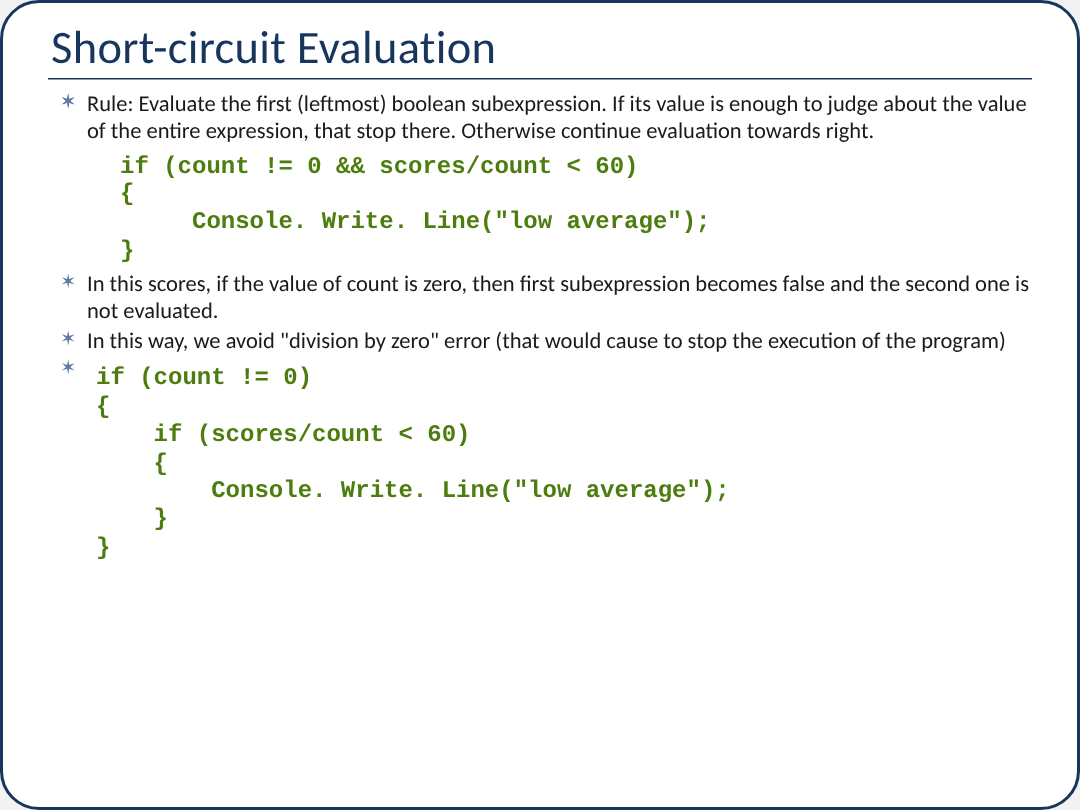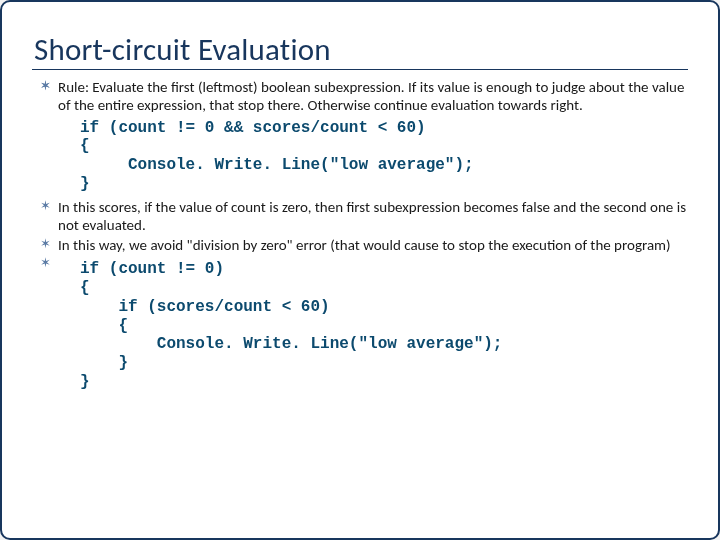--- a/index.html
+++ b/index.html
@@ -1,22 +1,22 @@
 <!DOCTYPE html>
 <html><head>
 <meta charset="utf-8">
 <style>
   * { box-sizing: border-box; margin: 0; padding: 0; }
   html, body { width: 720px; height: 540px; background: #f2f2f2; font-family: Calibri, "Segoe UI", Arial, sans-serif; overflow: hidden; }
   .slide {
     width: 720px; height: 540px;
     background: #ffffff;
     border: 2px solid #18365d;
-    border-radius: 10px;
-    padding: 28px 30px 18px 30px;
+    border-radius: 26px;
+    padding: 11px 30px 18px 30px;
     position: relative;
   }
   .title {
     font-size: 31px;
     color: #18365d;
     font-weight: 400;
     letter-spacing: 0.2px;
     padding: 0 2px 1px 2px;
     border-bottom: 1px solid #18365d;
     margin-bottom: 8px;
@@ -42,25 +42,25 @@
     line-height: 12px;
     user-select: none;
   }
   .rule-u { }
   pre.code {
     font-family: "Courier New", Courier, monospace;
     font-weight: bold;
     font-size: 16px;
     line-height: 1.18;
     white-space: pre;
-    color: #0c4a6e;
+    color: #4d7c0f;
     margin: 4px 0 4px 48px;
   }
   pre.code.block2 {
-    margin-left: 48px;
+    margin-left: 32px;
     margin-top: 6px;
   }
 </style>
 </head>
 <body>
 
 <div class="slide">
 
   <div class="title">Short-circuit Evaluation</div>
 

